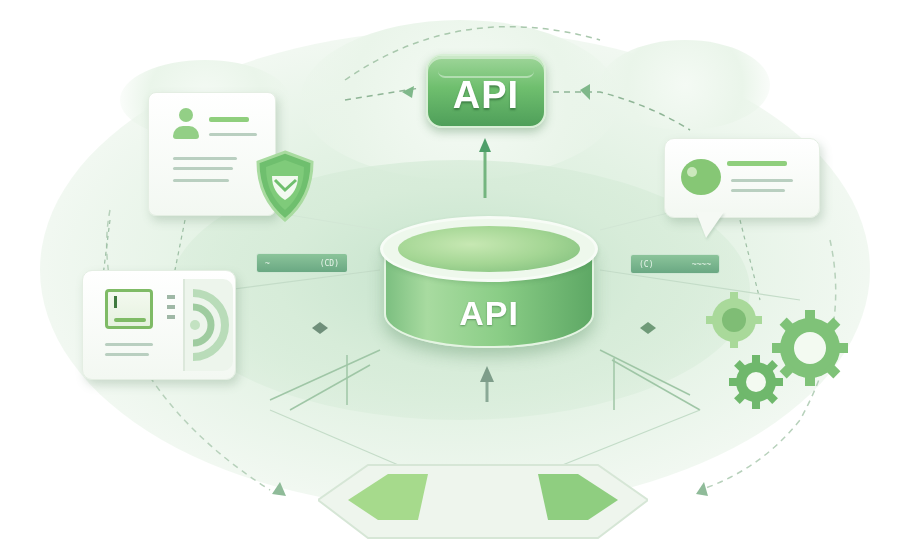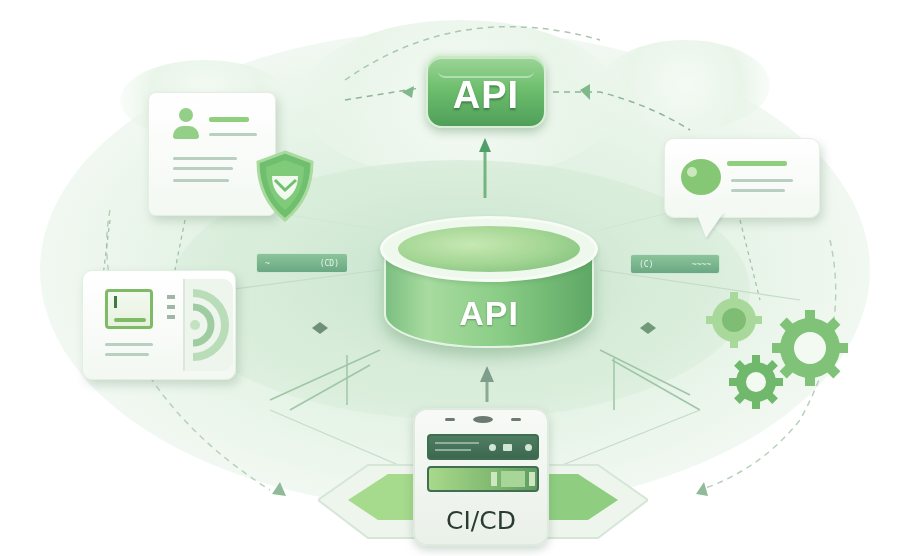--- a/index.html
+++ b/index.html
@@ -291,32 +291,14 @@
     <div class="top-inner"></div>
     <div class="label">API</div>
   </div>
 
   <svg class="cicd-base" viewBox="0 0 330 80">
     <polygon points="0,40 50,5 280,5 330,40 280,78 50,78" fill="#eef5ed" stroke="#d6e6d6" stroke-width="2"></polygon>
     <polygon points="30,40 70,14 110,14 100,60 60,60" fill="#a6da8c"></polygon>
     <polygon points="300,40 260,14 220,14 230,60 270,60" fill="#8fce80"></polygon>
   </svg>
 
-  <div class="cicd">
-    <div class="dash" style="left:30px;"></div>
-    <div class="dot"></div>
-    <div class="dash" style="left:96px;"></div>
-    <div class="slot slot1">
-      <div style="position:absolute;left:6px;top:6px;width:44px;height:2px;background:#8fb09a;"></div>
-      <div style="position:absolute;left:6px;top:13px;width:36px;height:2px;background:#8fb09a;"></div>
-      <div class="led" style="left:60px;"></div>
-      <div class="led" style="left:74px;border-radius:1px;width:9px;"></div>
-      <div class="led" style="left:96px;"></div>
-    </div>
-    <div class="slot slot2">
-      <div style="position:absolute;left:62px;top:4px;width:6px;height:14px;background:#cde8c1;"></div>
-      <div style="position:absolute;left:72px;top:3px;width:24px;height:16px;background:#a7d698;"></div>
-      <div style="position:absolute;left:100px;top:4px;width:6px;height:14px;background:#cde8c1;"></div>
-    </div>
-    <div class="label">CI/CD</div>
-  </div>
 
 </div>
 
 </body></html>

